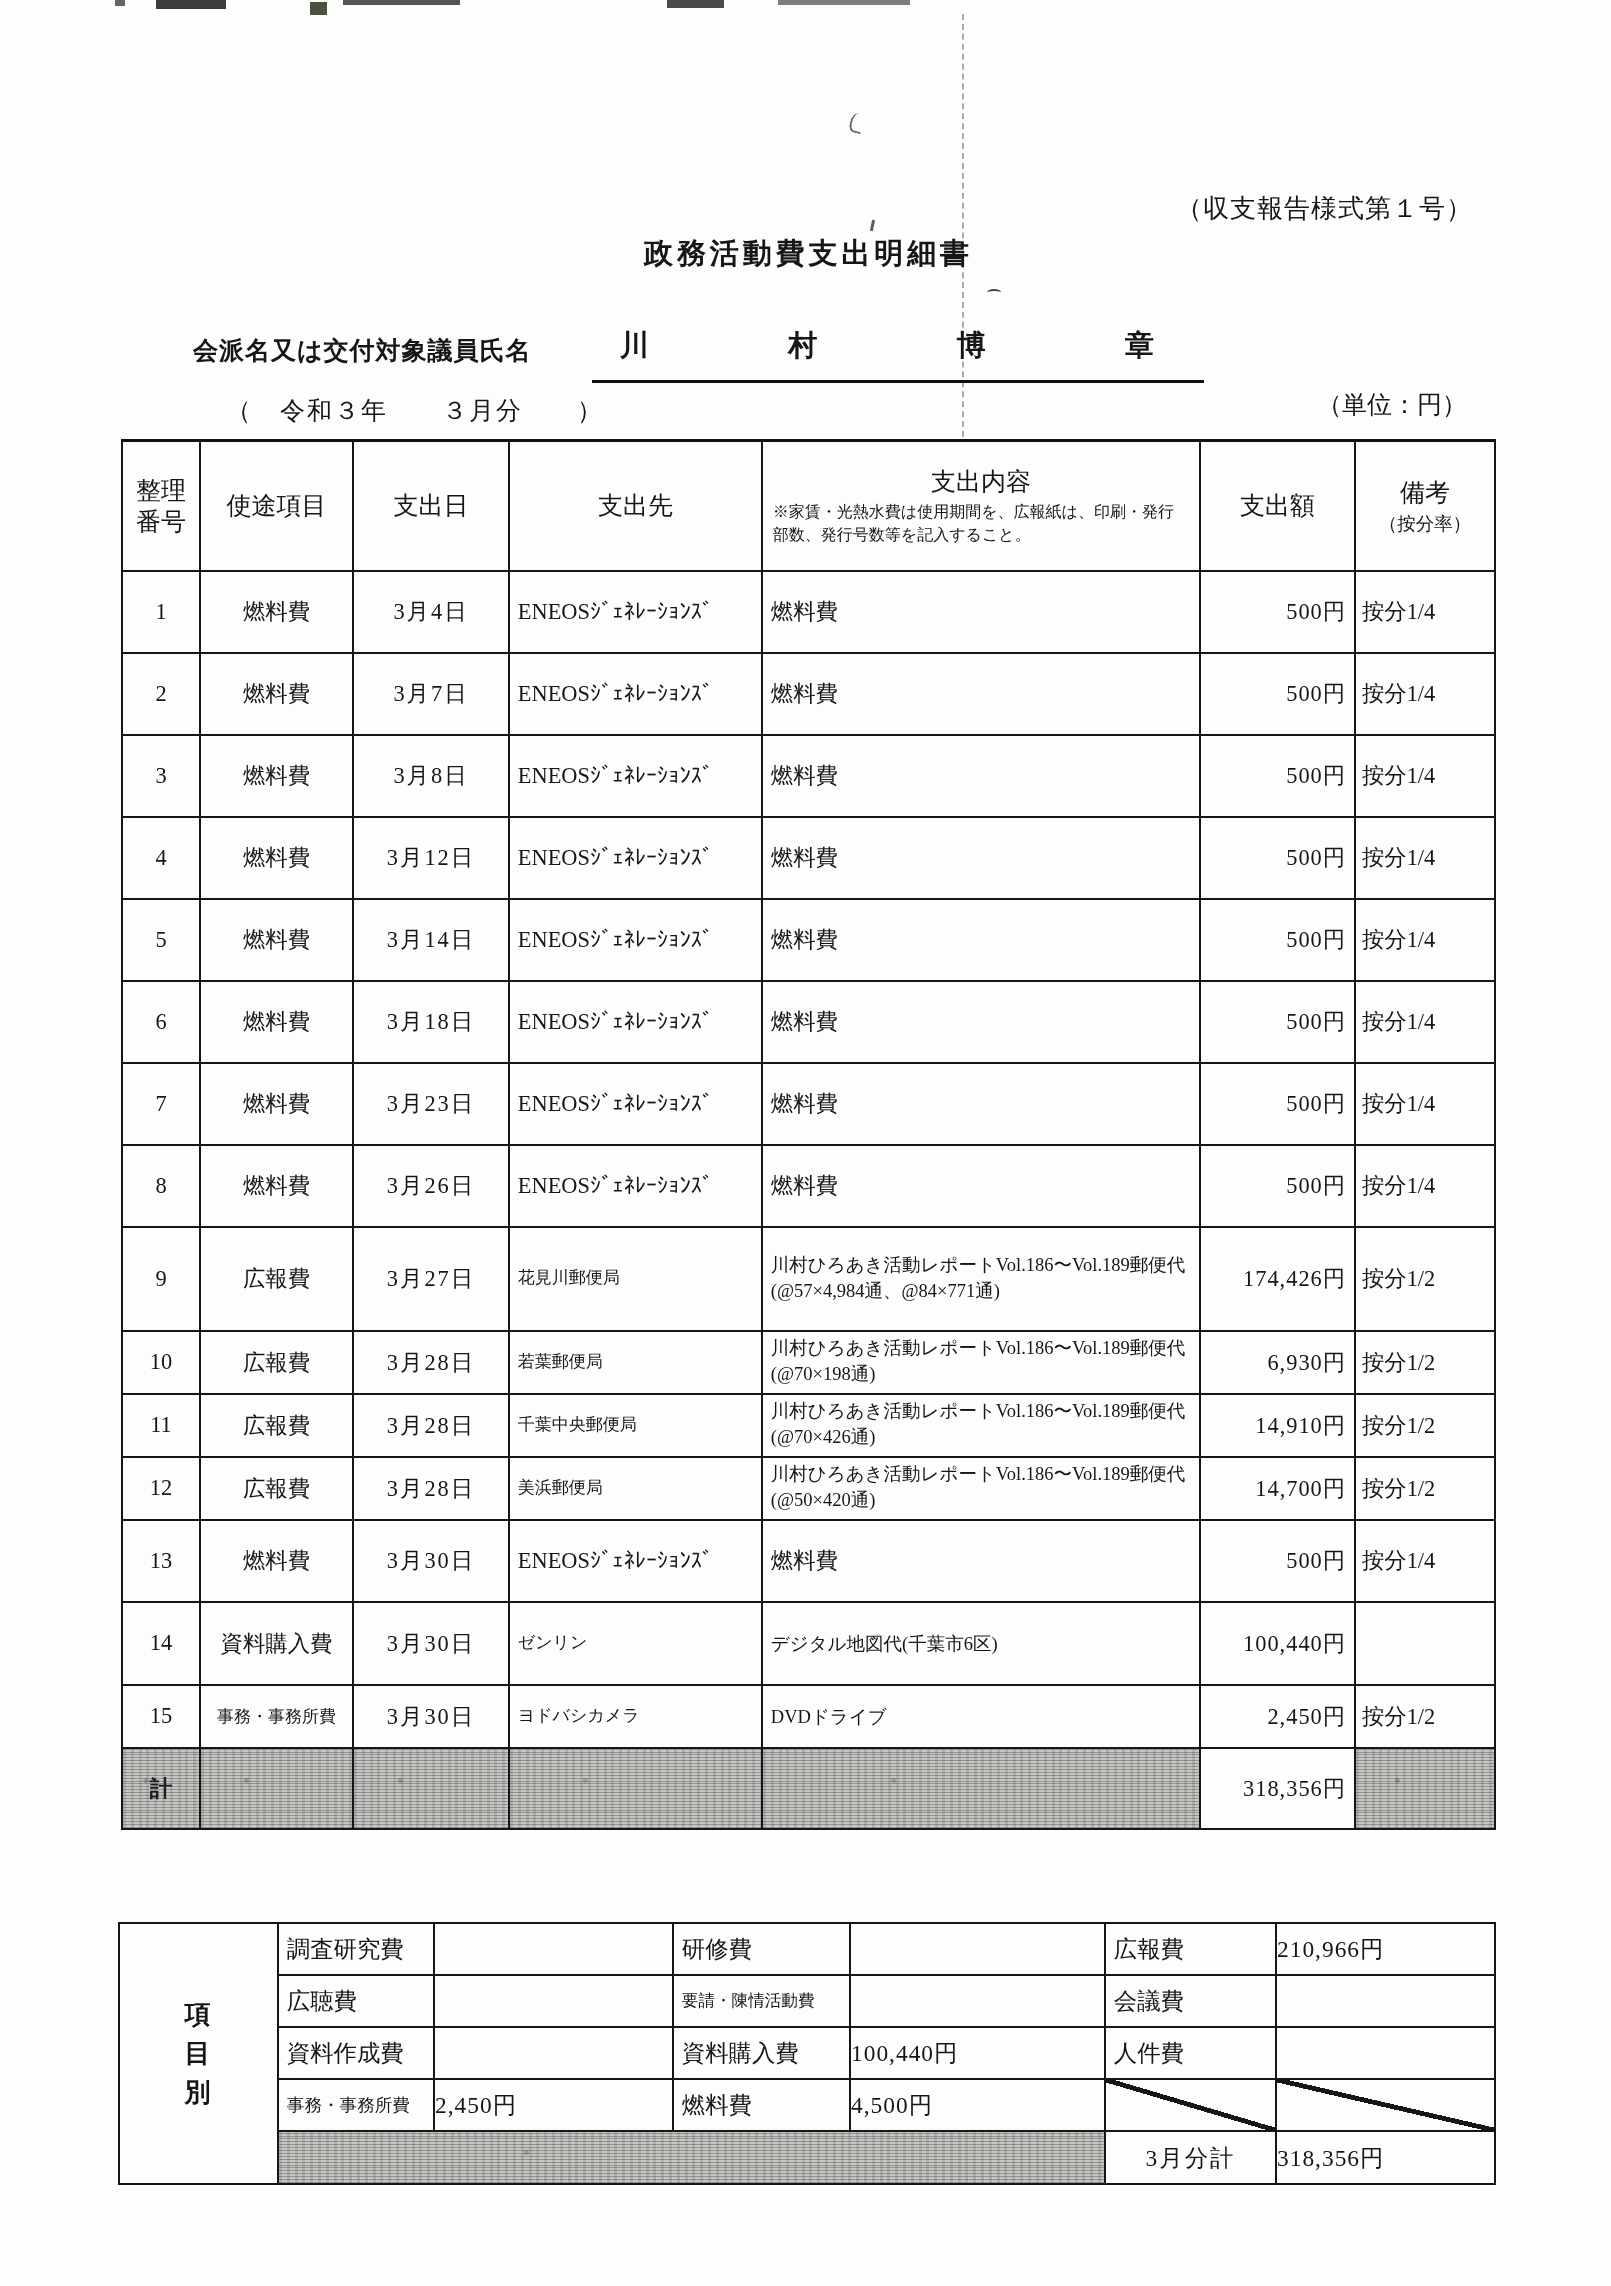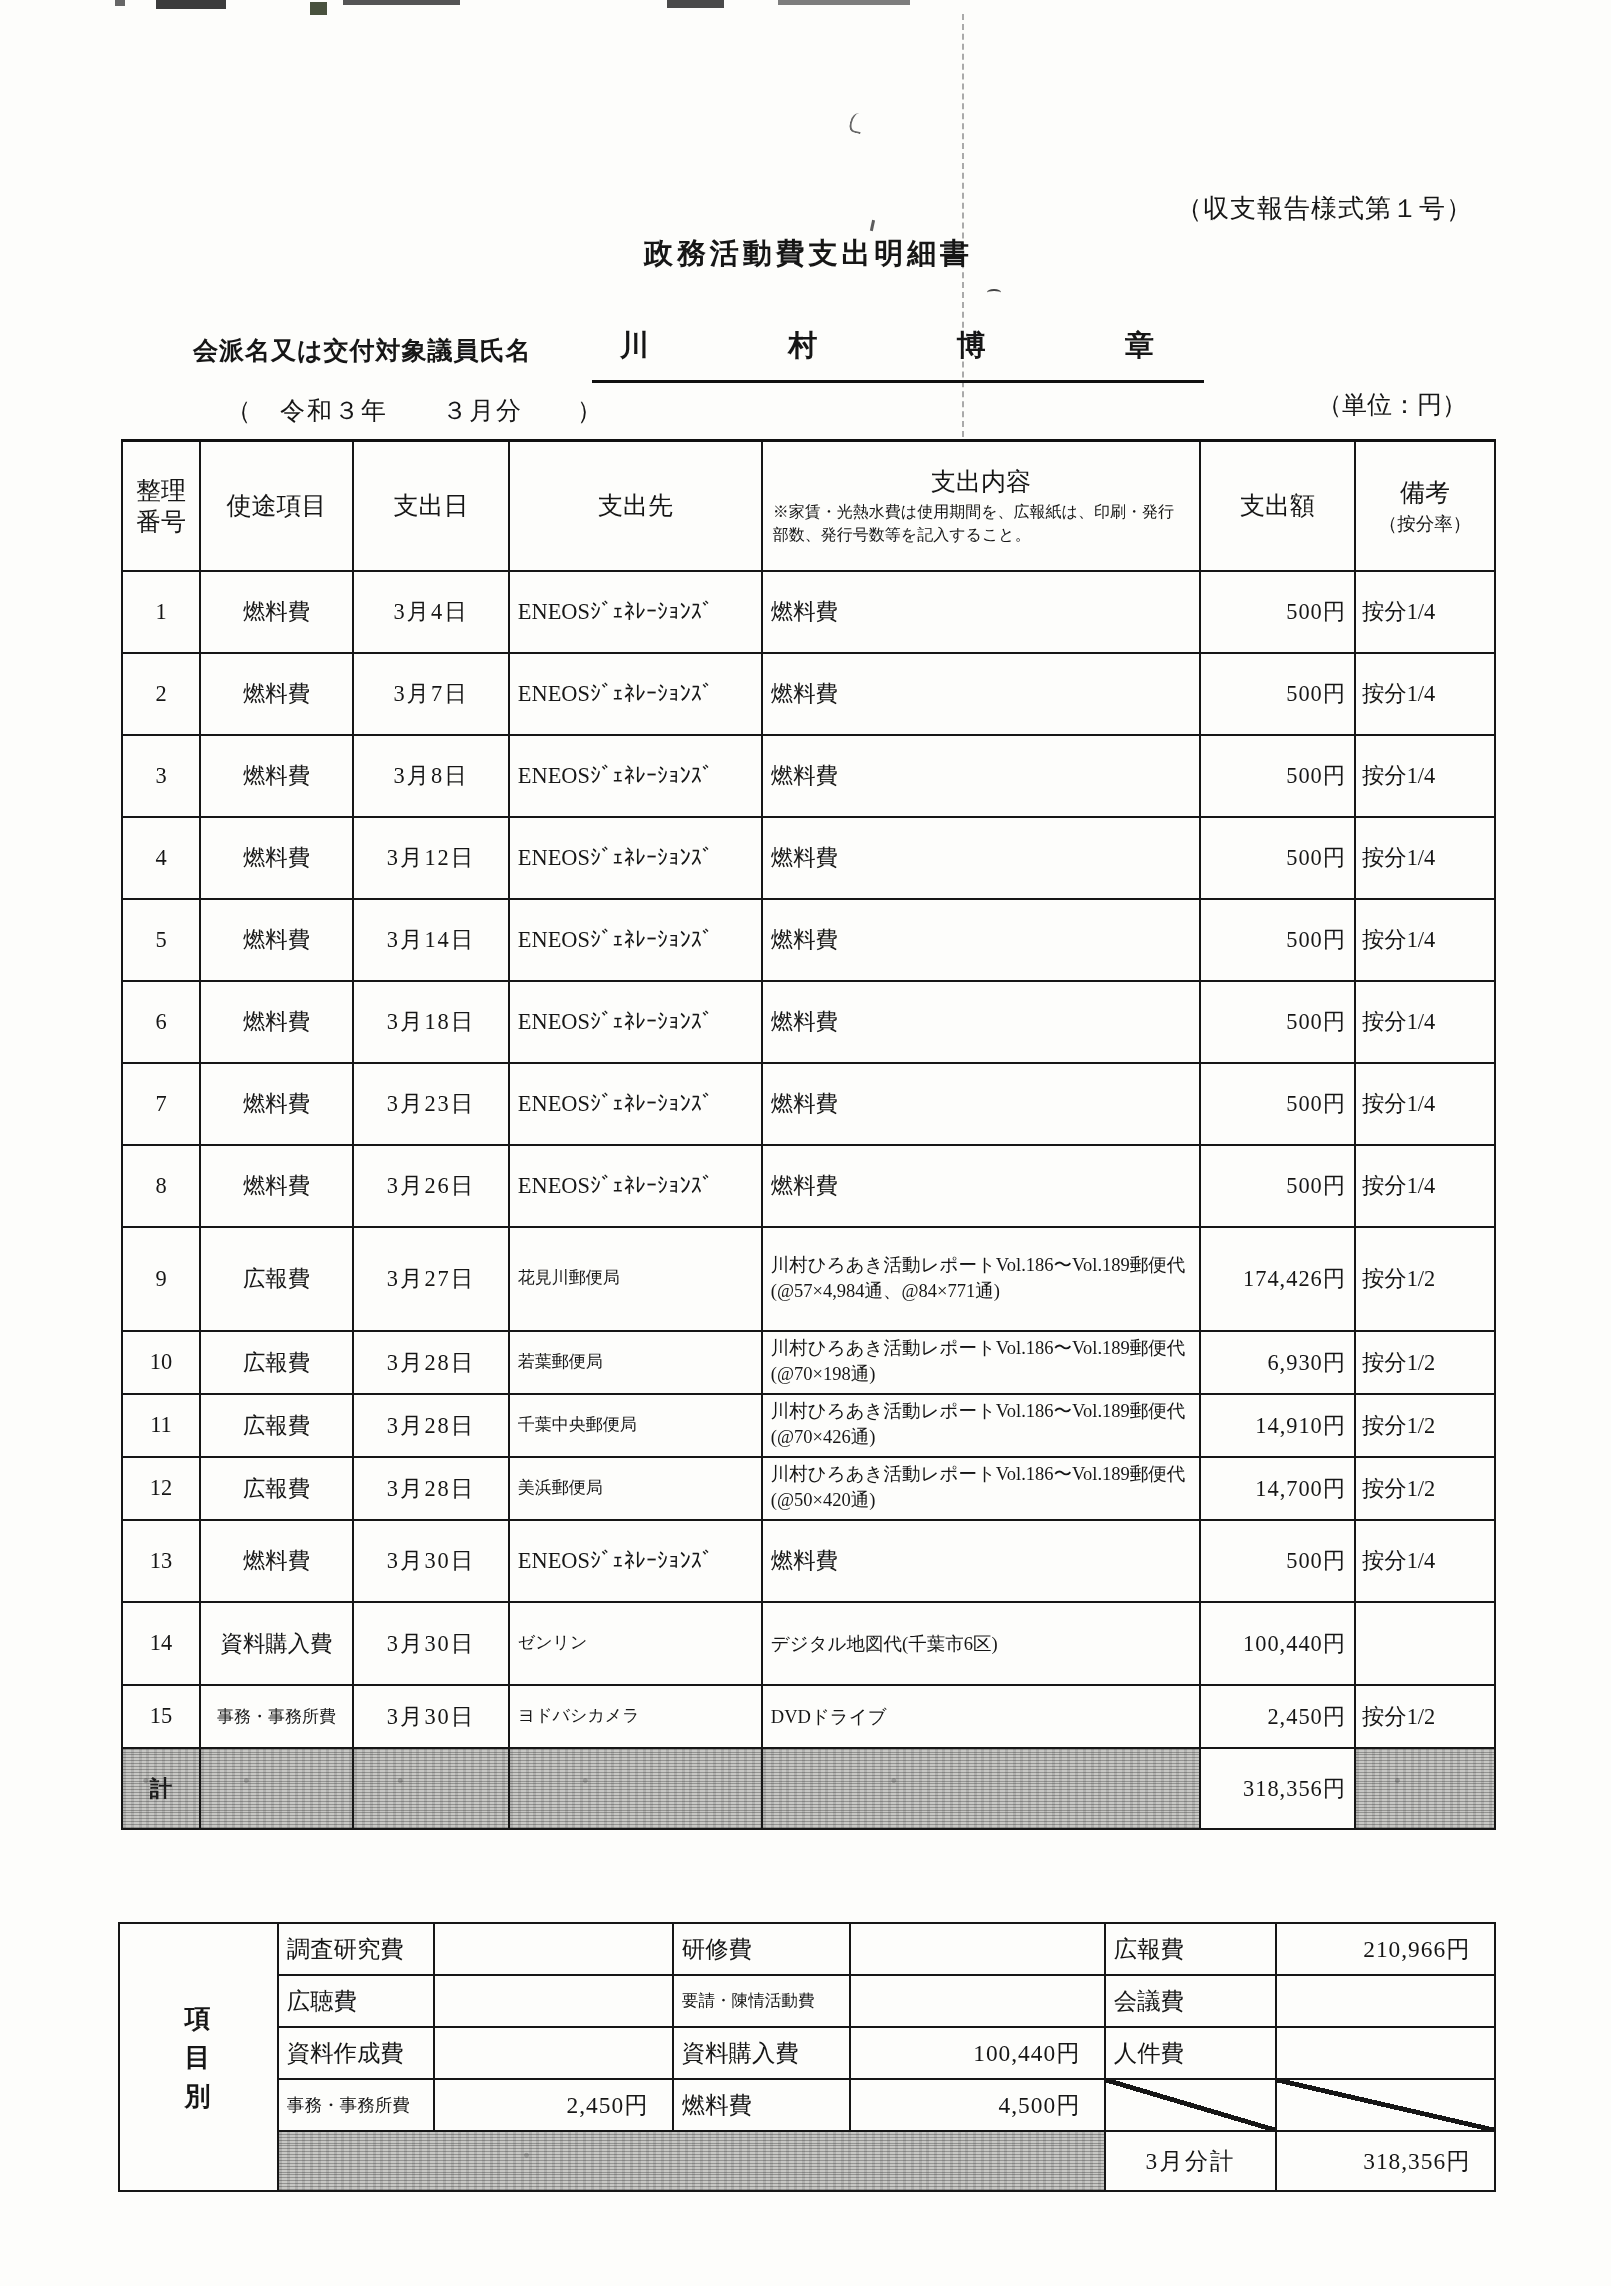--- a/index.html
+++ b/index.html
@@ -90,27 +90,27 @@
   }
   .total-label { text-align:center; font-size:24.4px; font-weight:bold; color:#1d1d1d; }
 
   
   .sum-table {
     position:absolute; left:118px; top:1922px; width:1376px;
     border:2.9px solid #111;
   }
   .sum-table td { font-size:23.4px; }
   .sum-row { height:52px; }
-  .sum-row-last { height:60px; }
+  .sum-row-last { height:53px; }
   .side-cell { text-align:center; }
   .side-cell .vert { font-size:26px; letter-spacing:2px; line-height:1.5; font-weight:bold; }
   .sum-lbl { text-align:left; padding-left:7.8px; }
   .sum-lbl.small { font-size:16.6px; }
   .sum-lbl.small2 { font-size:17.6px; }
-  .sum-val { text-align:right; padding-right:23.4px; letter-spacing:1px; }
+  .sum-val { padding-right:23.4px; letter-spacing:1px; }
   .diag {
     background-image:linear-gradient(to top right,
       transparent calc(50% - 2.4px), #161616 calc(50% - 2.4px),
       #161616 calc(50% + 2.4px), transparent calc(50% + 2.4px));
   }
   .sum-total-lbl { text-align:center; letter-spacing:2px; }
 </style>
 </head>
 <body>
 

